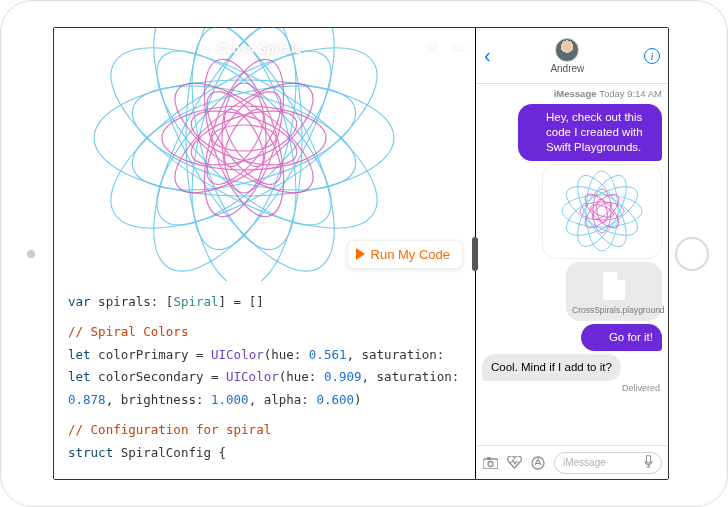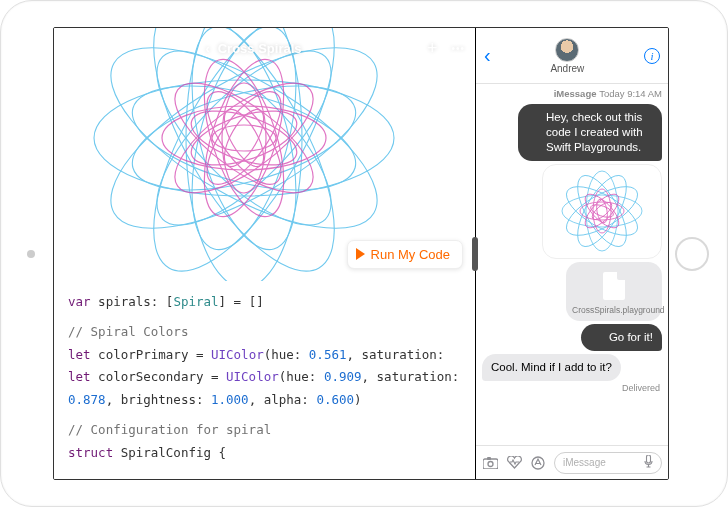--- a/index.html
+++ b/index.html
@@ -118,23 +118,23 @@
     flex: 1;
     background: #fff;
     padding: 10px 14px 6px;
     font-family: Menlo, Consolas, monospace;
     font-size: 12.5px;
     line-height: 1.8;
     color: #333;
     overflow: hidden;
     white-space: nowrap;
   }
-  .kw-pink { color: #701a75; }
+  .kw-pink { color: #0c4a6e; }
   .kw-teal { color: #2e8a8a; }
-  .kw-green { color: #737373; }
+  .kw-green { color: #c2410c; }
   .kw-blue { color: #1c6dd0; }
   .kw-purple { color: #6f42c1; }
   
   .right-app {
     width: 192px;
     flex: 0 0 192px;
     display: flex;
     flex-direction: column;
     background: #fff;
     position: relative;
@@ -168,21 +168,21 @@
     gap: 3px;
   }
   .meta-line { text-align: right; color: #8a8a8a; font-size: 9.5px; margin-bottom: 2px;}
   .bubble {
     border-radius: 14px;
     padding: 6px 9px;
     max-width: 80%;
     line-height: 1.3;
     font-size: 11.5px;
   }
-  .bubble.sent { background: #404040; color: #fff; align-self: flex-end; border-bottom-right-radius: 4px; padding-left: 28px;}
+  .bubble.sent { background: #6d28d9; color: #fff; align-self: flex-end; border-bottom-right-radius: 4px; padding-left: 28px;}
   .bubble.recv { background: #e9e9eb; color: #000; align-self: flex-start; border-bottom-left-radius: 4px;}
   .attach-img {
     width: 120px; height: 95px; border-radius: 14px; align-self: flex-end;
     background: #fff; border: 1px solid #eee; overflow: hidden;
     display:flex; align-items:center; justify-content:center;
   }
   .attach-file {
     width: 96px;
     align-self: flex-end;
     background: #e9e9eb; border-radius: 14px;

